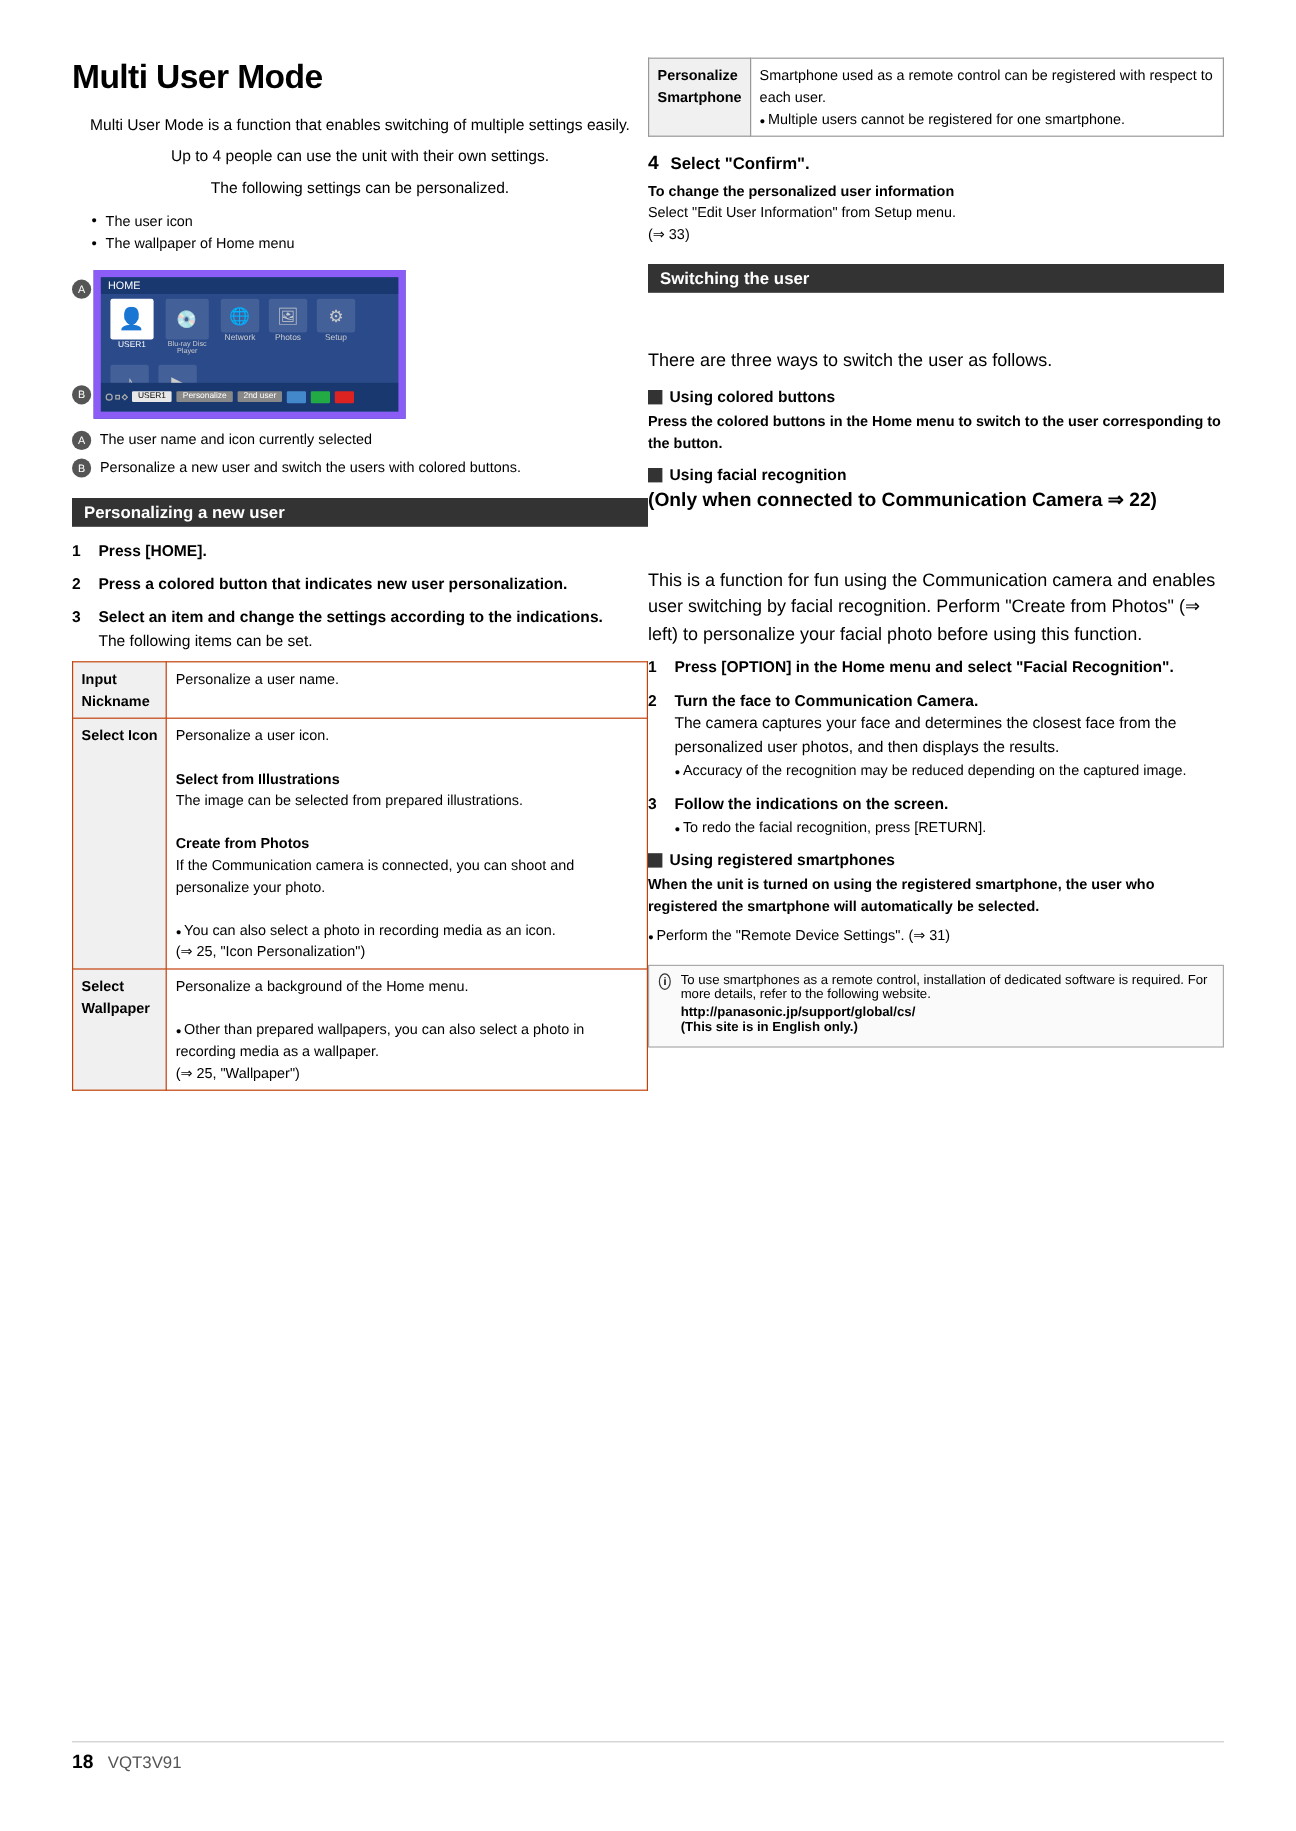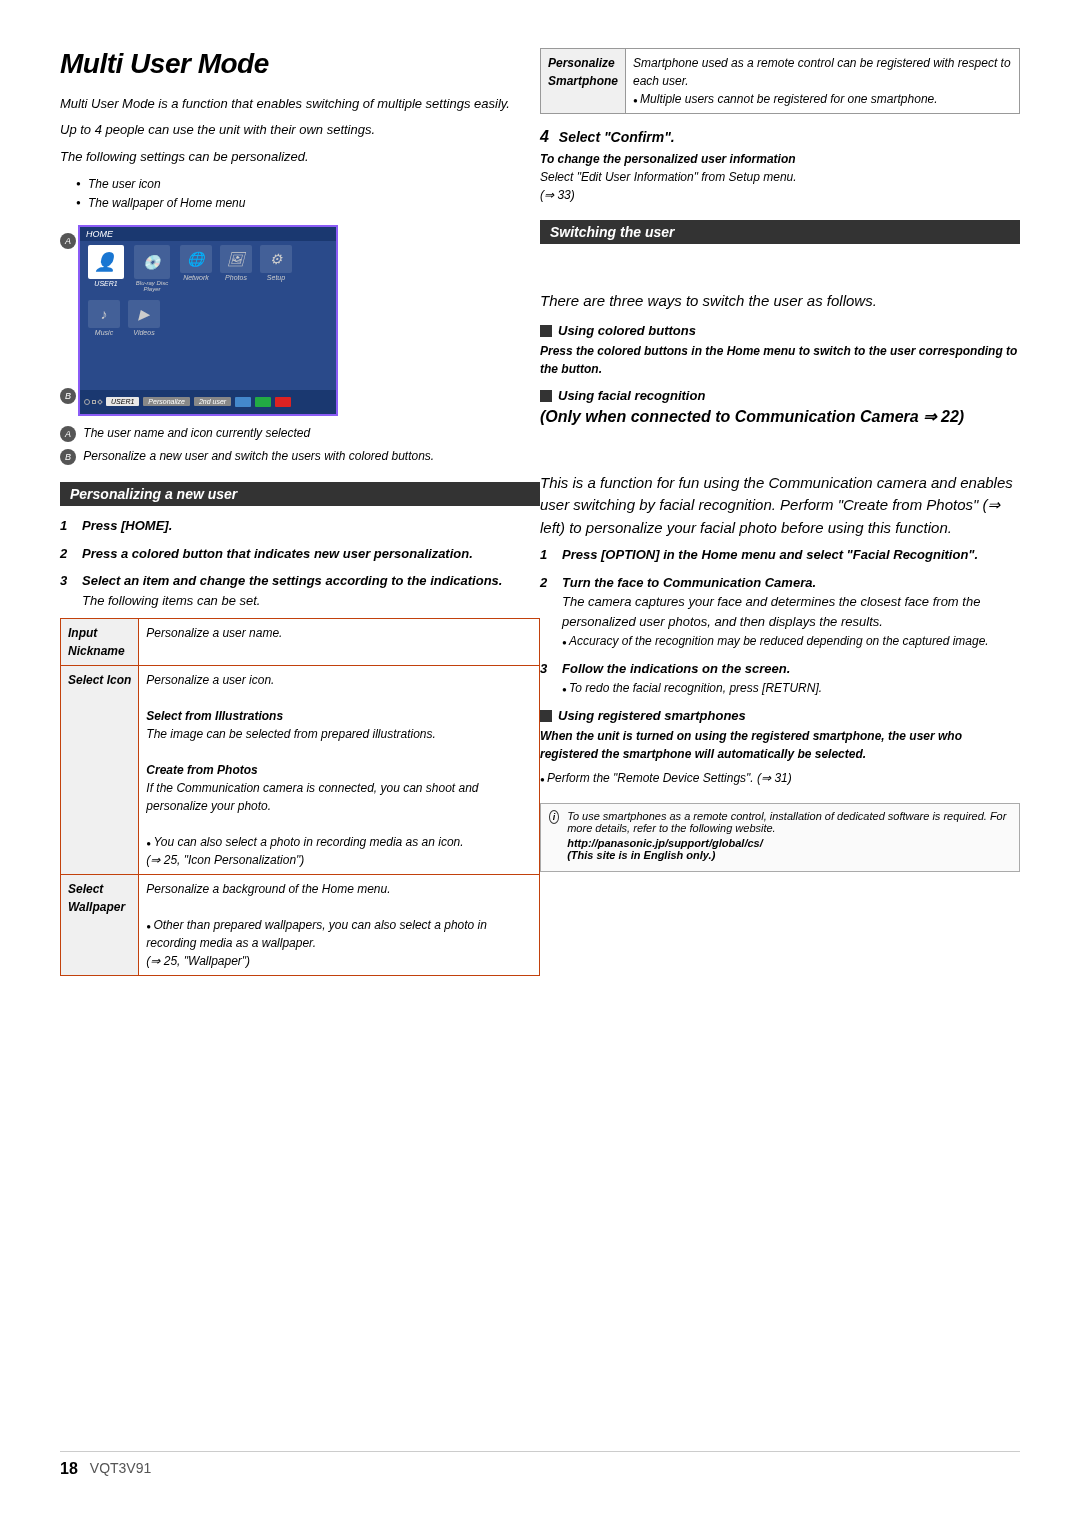--- a/index.html
+++ b/index.html
@@ -14,21 +14,20 @@
     .page {
       width: 1080px;
       min-height: 1526px;
       padding: 48px 60px 48px 60px;
       display: flex;
       flex-direction: column;
     }
     .two-col {
       display: flex;
       flex: 1;
-      font-style: italic;
     }
     .left-col {
       flex: 1;
       min-width: 0;
     }
     .right-col {
       flex: 1;
       min-width: 0;
     }
 
@@ -37,20 +36,21 @@
       font-size: 28px;
       font-weight: bold;
       font-family: Arial, Helvetica, sans-serif;
       margin-bottom: 14px;
       letter-spacing: -0.5px;
     }
     .intro-text {
       font-size: 13px;
       line-height: 1.5;
       margin-bottom: 6px;
+      text-align: center;
     }
     .bullet-list {
       margin: 8px 0 8px 16px;
       list-style: none;
     }
     .bullet-list li {
       font-size: 12px;
       line-height: 1.6;
       position: relative;
       padding-left: 12px;
@@ -280,21 +280,21 @@
       <p class="intro-text">Up to 4 people can use the unit with their own settings.</p>
       <p class="intro-text" style="margin-top:8px;">The following settings can be personalized.</p>
       <ul class="bullet-list">
         <li>The user icon</li>
         <li>The wallpaper of Home menu</li>
       </ul>
 
       <div style="position:relative; margin: 12px 0 8px 18px;">
         <div class="screen-label-a">A</div>
         <div class="screen-label-b">B</div>
-        <div style="border:2px solid #8b5cf6; background:#2a4a8a; width:260px; height:191px; position:relative; overflow:hidden;">
+        <div style="border:6px solid #8b5cf6; background:#2a4a8a; width:260px; height:124px; position:relative; overflow:hidden;">
 
           <div style="background:#1a3870; color:#fff; font-size:9px; padding:2px 6px; display:flex; align-items:center; gap:6px;">
             <span>HOME</span>
           </div>
 
           <div style="display:flex; flex-wrap:wrap; padding:4px 8px; gap:8px;">
 
             <div style="display:flex;flex-direction:column;align-items:center;gap:1px;">
               <div style="width:36px;height:34px;background:#fff;border-radius:2px;display:flex;align-items:center;justify-content:center;font-size:18px;">👤</div>
               <span style="font-size:7px;color:#fff;">USER1</span>

